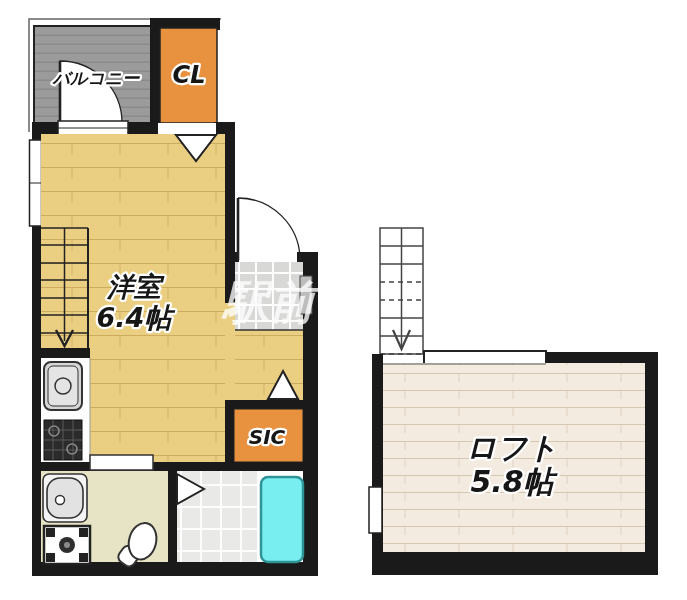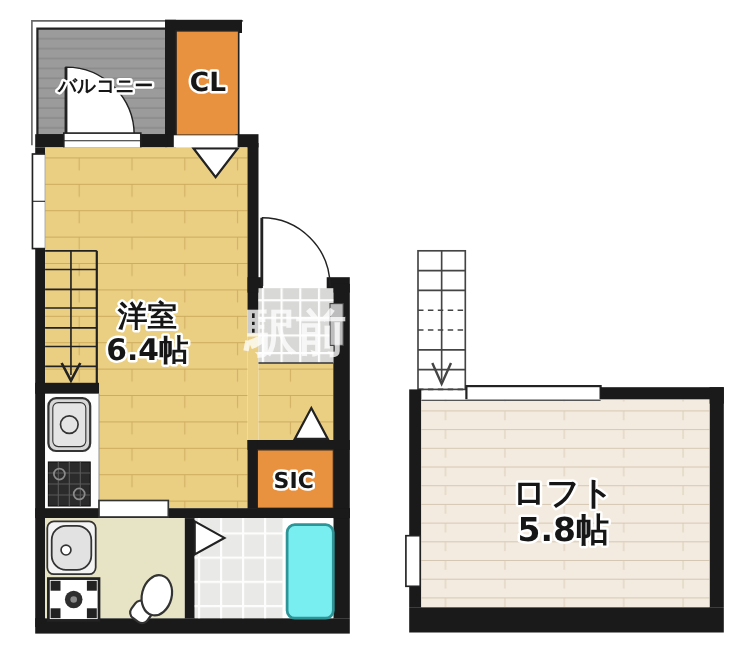--- a/index.html
+++ b/index.html
@@ -1,17 +1,17 @@
 <!DOCTYPE html>
 <html><head>
 <meta charset="utf-8">
 <style>
   html,body{margin:0;padding:0;background:#ffffff;}
   #stage{position:relative;width:687px;height:600px;background:#ffffff;overflow:hidden;
-         font-family:"DejaVu Sans","Liberation Sans",sans-serif;}
+         font-family:"DejaVu Sans","Liberation Sans",sans-serif;font-style:italic;}
   svg{position:absolute;left:0;top:0;}
   .wall{fill:#1a1a1a;}
   .halo{paint-order:stroke;stroke:#ffffff;stroke-width:4.5px;stroke-linejoin:round;
         fill:#161616;font-weight:700;font-family:"DejaVu Sans","Liberation Sans",sans-serif;}
   .watermark{fill:#ffffff;opacity:0.78;font-weight:700;
         font-family:"DejaVu Sans","Liberation Sans",sans-serif;}
 </style>
 </head>
 <body>
 

